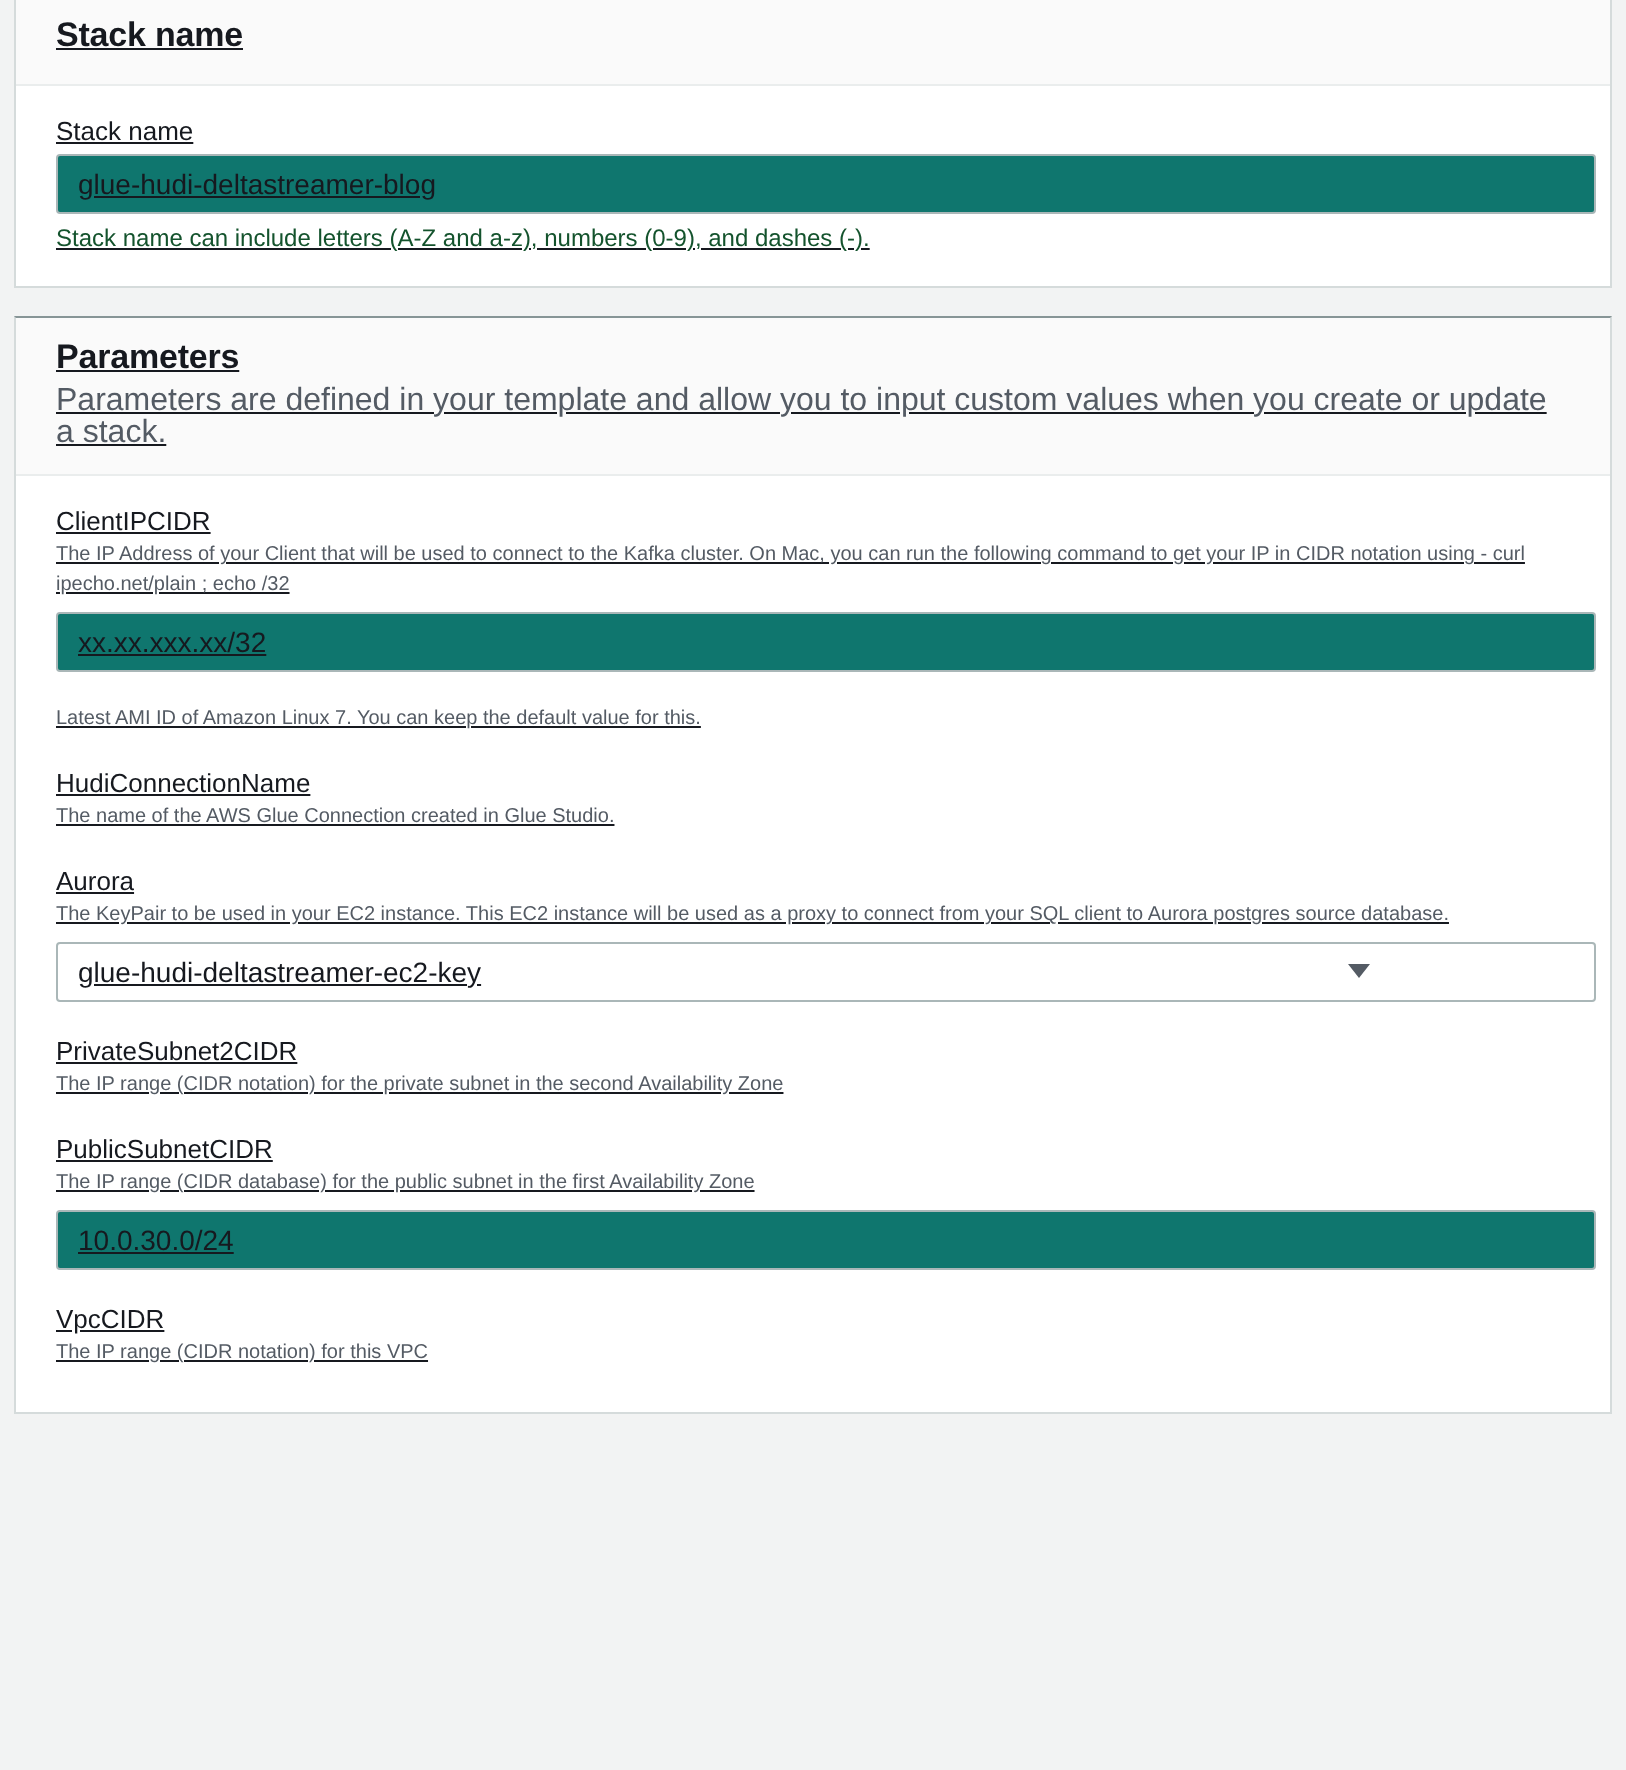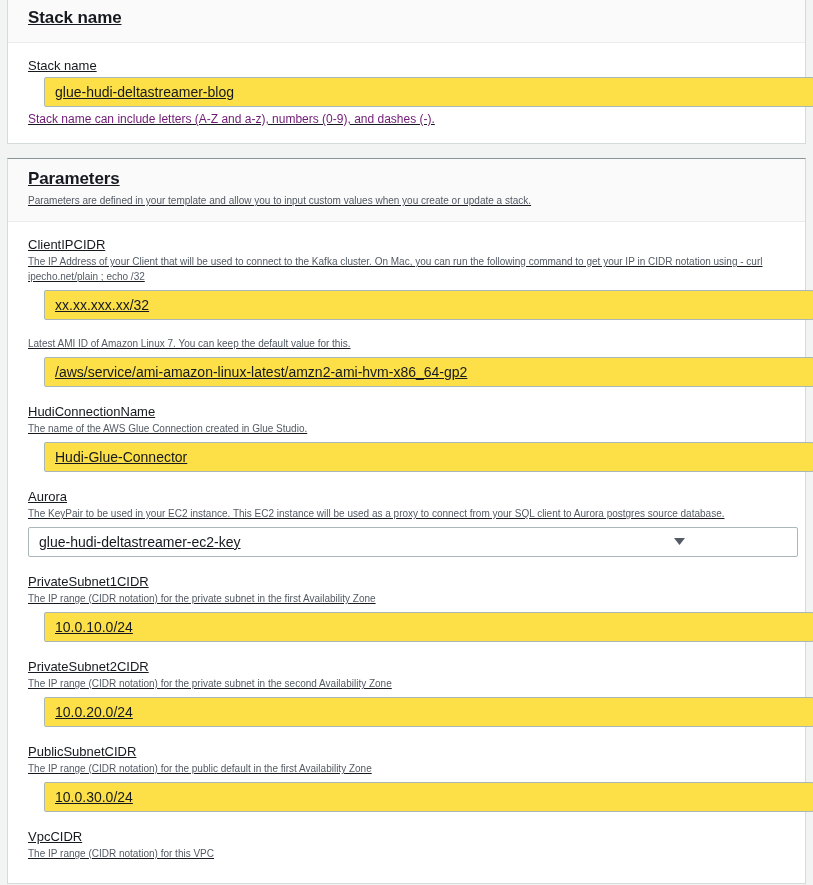--- a/index.html
+++ b/index.html
@@ -50,21 +50,21 @@
   }
   .card-title {
     font-size: 17px;
     font-weight: bold;
     color: #16191f;
     letter-spacing: -0.1px;
     margin: 0;
     line-height: 20px;
   }
   .card-subtitle {
-    font-size: 10px;
+    font-size: 16px;
     color: #545b64;
     margin: 4px 0 0 0;
     line-height: 16px;
   }
   .card-body {
     background: #ffffff;
     padding: 14px 20px 16px 20px;
   }
 
   
@@ -83,38 +83,37 @@
   }
   .field-desc {
     font-size: 10px;
     color: #545b64;
     line-height: 15px;
     margin: 0 0 6px 0;
     max-width: 760px;
   }
   .field-hint {
     font-size: 12px;
-    color: #701a75;
+    color: #14532d;
     line-height: 15px;
     margin: 5px 0 0 0;
   }
 
   .text-input {
     display: block;
     width: 770px;
     height: 30px;
     padding: 4px 10px;
     font-family: "Liberation Sans", sans-serif;
     font-size: 14px;
     color: #16191f;
-    background: #fde047;
+    background: #0f766e;
     border: 1px solid #aab7b8;
     border-radius: 2px;
     outline: none;
-    margin-left: 16px;
   }
   .text-input::placeholder { color: #aab7b8; }
 
   .select-wrap {
     position: relative;
     width: 668px;
     height: 30px;
   }
   .select-input {
     display: block;
@@ -170,57 +169,49 @@
     <div class="card-body">
 
       <div class="field">
         <label class="field-label">ClientIPCIDR</label>
         <p class="field-desc">The IP Address of your Client that will be used to connect to the Kafka cluster. On Mac, you can run the following command to get your IP in CIDR notation using - curl ipecho.net/plain ; echo /32</p>
         <input class="text-input" type="text" value="xx.xx.xxx.xx/32" style="">
       </div>
 
       <div class="field">
         <p class="field-desc">Latest AMI ID of Amazon Linux 7. You can keep the default value for this.</p>
-        <input class="text-input" type="text" value="/aws/service/ami-amazon-linux-latest/amzn2-ami-hvm-x86_64-gp2" style="">
       </div>
 
       <div class="field">
         <label class="field-label">HudiConnectionName</label>
         <p class="field-desc">The name of the AWS Glue Connection created in Glue Studio.</p>
-        <input class="text-input" type="text" value="Hudi-Glue-Connector" style="">
       </div>
 
       <div class="field">
         <label class="field-label">Aurora</label>
         <p class="field-desc">The KeyPair to be used in your EC2 instance. This EC2 instance will be used as a proxy to connect from your SQL client to Aurora postgres source database.</p>
         <div class="select-wrap">
           <input class="select-input" type="text" readonly="" value="glue-hudi-deltastreamer-ec2-key" style="">
           <span class="select-caret">
             <svg width="11" height="8" viewBox="0 0 11 8" xmlns="http://www.w3.org/2000/svg">
               <polygon points="0,0 11,0 5.5,7" fill="#545b64"></polygon>
             </svg>
           </span>
         </div>
       </div>
 
-      <div class="field">
-        <label class="field-label">PrivateSubnet1CIDR</label>
-        <p class="field-desc">The IP range (CIDR notation) for the private subnet in the first Availability Zone</p>
-        <input class="text-input" type="text" value="10.0.10.0/24" style="">
-      </div>
 
       <div class="field">
         <label class="field-label">PrivateSubnet2CIDR</label>
         <p class="field-desc">The IP range (CIDR notation) for the private subnet in the second Availability Zone</p>
-        <input class="text-input" type="text" value="10.0.20.0/24" style="">
       </div>
 
       <div class="field">
         <label class="field-label">PublicSubnetCIDR</label>
-        <p class="field-desc">The IP range (CIDR notation) for the public default in the first Availability Zone</p>
+        <p class="field-desc">The IP range (CIDR database) for the public subnet in the first Availability Zone</p>
         <input class="text-input" type="text" value="10.0.30.0/24" style="">
       </div>
 
       <div class="field">
         <label class="field-label">VpcCIDR</label>
         <p class="field-desc">The IP range (CIDR notation) for this VPC</p>
 
       </div>
 
     </div>

